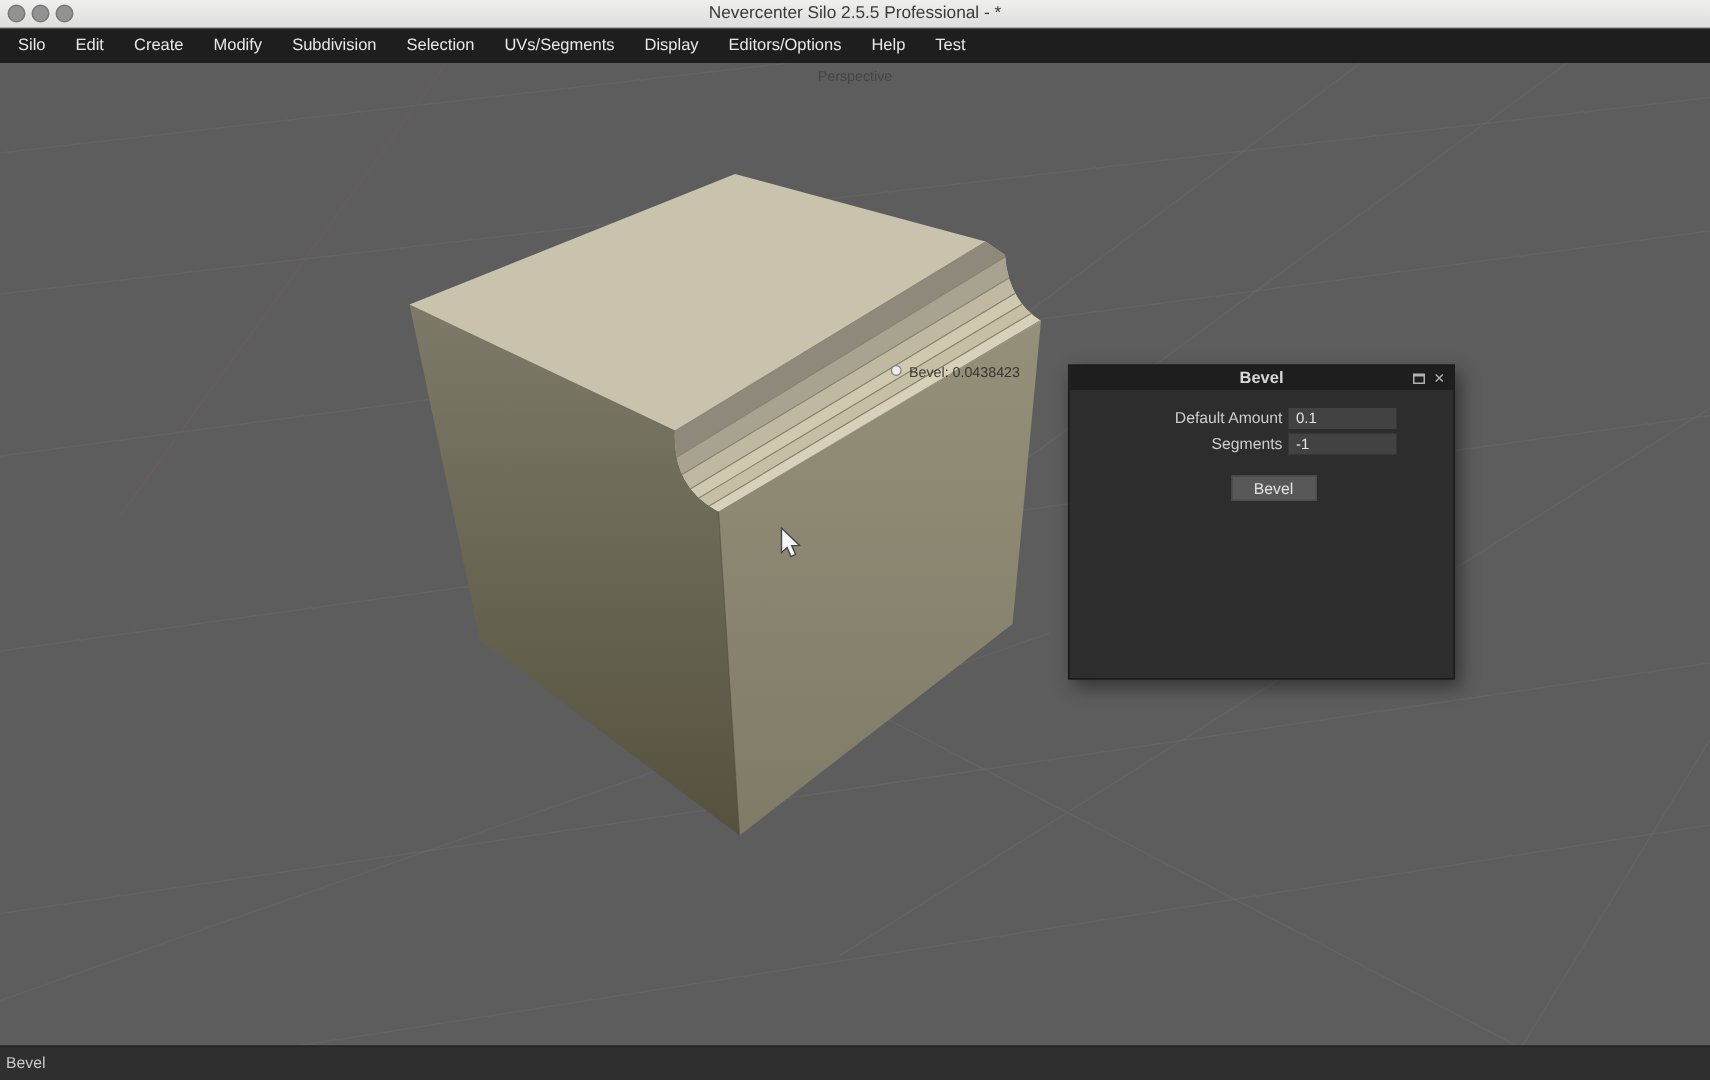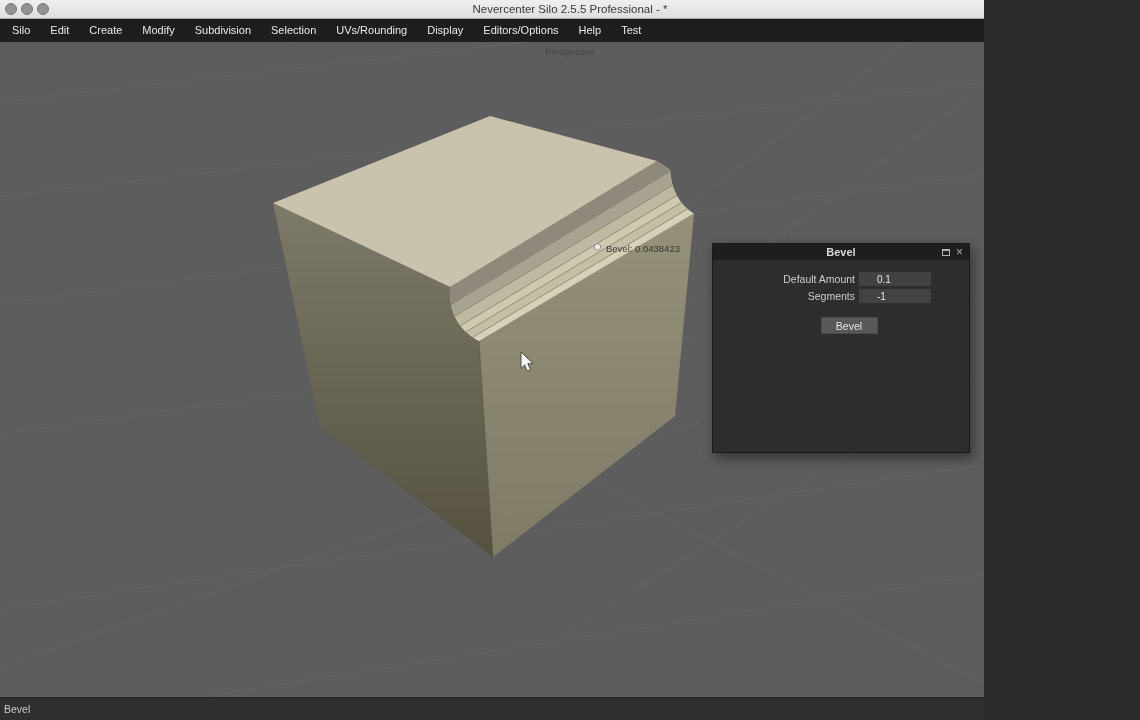--- a/index.html
+++ b/index.html
@@ -1,17 +1,17 @@
 <!DOCTYPE html>
 <html><head>
 <meta charset="utf-8">
 <style>
   html,body{margin:0;padding:0;background:#2a2a2a;}
   *{box-sizing:border-box;font-family:"Liberation Sans",sans-serif;}
-  .window{position:relative;width:984px;height:720px;overflow:hidden;background:#5d5d5d;}
+  .window{position:relative;width:1140px;height:720px;overflow:hidden;background:#5d5d5d;}
 
   
   .titlebar{position:absolute;left:0;top:0;width:1140px;height:19px;
     background:linear-gradient(#efefed,#dededc);border-bottom:1px solid #a8a8a8;
     display:flex;align-items:center;}
   .traffic{display:flex;align-items:center;gap:4px;padding-left:5px;}
   .light{width:12px;height:12px;border-radius:50%;background:#929292;border:1px solid #787878;}
   .win-title{position:absolute;left:0;right:0;text-align:center;font-size:11.5px;color:#3a3a3a;}
 
   
@@ -30,21 +30,21 @@
     border:1px solid #191919;box-shadow:3px 5px 12px rgba(0,0,0,.45);}
   .dlg-titlebar{height:16px;background:#1e1e1e;position:relative;display:flex;align-items:center;justify-content:center;}
   .dlg-title{font-size:11px;color:#d8d8d8;font-weight:bold;}
   .dlg-icons{position:absolute;right:6px;top:0;height:16px;display:flex;align-items:center;gap:6px;}
   .max-box{display:inline-block;width:8px;height:7px;border:1px solid #b2b2b2;border-top-width:2px;}
   .close-x{color:#b2b2b2;font-size:12px;line-height:12px;}
   .dlg-body{padding-top:12px;margin-left:16px;}
   .field-row{display:grid;grid-template-columns:130px 1fr;align-items:center;margin-bottom:3px;}
   .field-label{font-size:10.5px;color:#cdcdcd;text-align:right;padding-right:4px;}
   .field-input{width:72px;height:14px;background:#424242;border:none;color:#e6e6e6;
-    font-size:10px;padding:0 18px;outline:none;}
+    font-size:10px;padding:0 5px;outline:none;}
   .dlg-button{display:block;margin:14px auto 0 auto;width:57px;height:17px;background:#585858;
     border:1px solid #4c4c4c;color:#e2e2e2;font-size:10.5px;line-height:14px;text-align:center;cursor:default;}
 
   
   .statusbar{position:absolute;left:0;bottom:0;width:1140px;height:23px;background:#2f2f2f;
     border-top:1px solid #242424;display:flex;align-items:center;}
   .status-text{color:#c9c9c9;font-size:10.5px;padding-left:4px;}
 </style>
 </head>
 <body>
@@ -60,21 +60,21 @@
     <div class="win-title">Nevercenter Silo 2.5.5 Professional - *</div>
   </div>
 
   <div class="menubar">
     <span class="mitem">Silo</span>
     <span class="mitem">Edit</span>
     <span class="mitem">Create</span>
     <span class="mitem">Modify</span>
     <span class="mitem">Subdivision</span>
     <span class="mitem">Selection</span>
-    <span class="mitem">UVs/Rounding</span>
+    <span class="mitem">UVs/Segments</span>
     <span class="mitem">Display</span>
     <span class="mitem">Editors/Options</span>
     <span class="mitem">Help</span>
     <span class="mitem">Test</span>
   </div>
 
   <div class="viewport">
     <svg class="scene" width="1140" height="655" viewBox="0 0 1140 655">
       <defs>
         <linearGradient id="leftFaceG" x1="0" y1="0" x2="0" y2="1">

